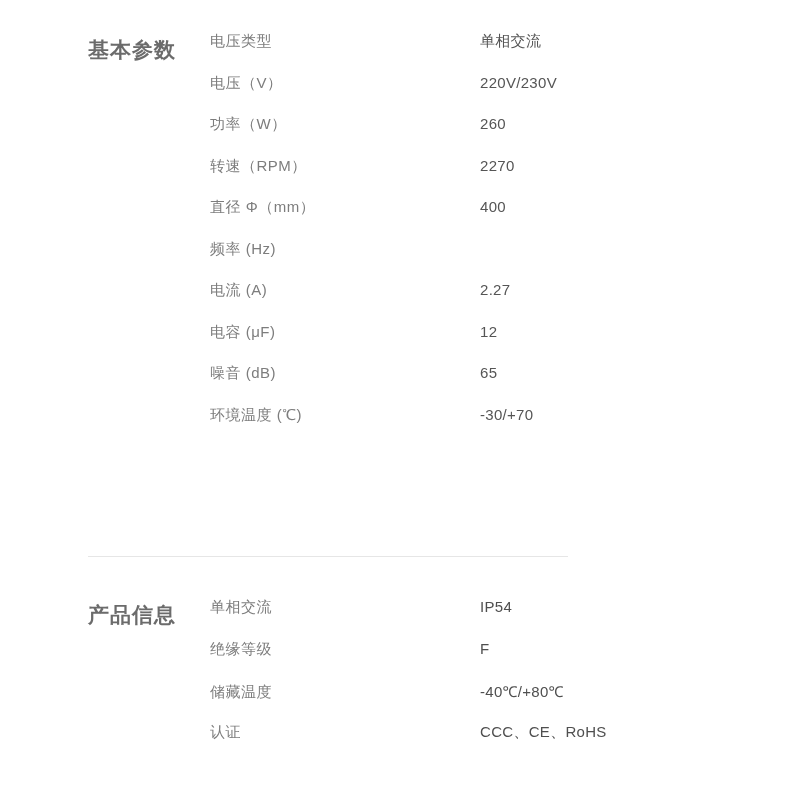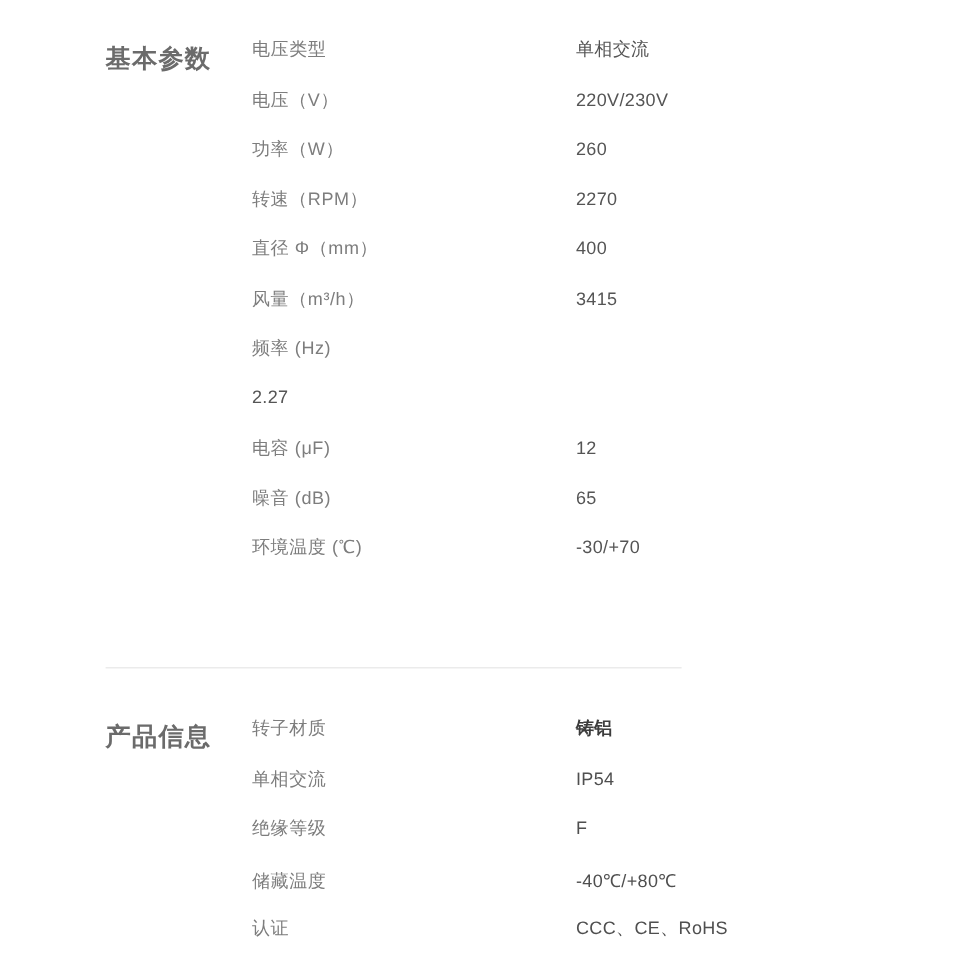--- a/index.html
+++ b/index.html
@@ -122,27 +122,24 @@
       </div>
       <div class="spec-row">
         <div class="spec-label">转速（RPM）</div>
         <div class="spec-value">2270</div>
       </div>
       <div class="spec-row">
         <div class="spec-label">直径 Φ（mm）</div>
         <div class="spec-value">400</div>
       </div>
       <div class="spec-row">
-        <div class="spec-label">风量（m³/h）</div>
-        <div class="spec-value">3415</div>
-      </div>
-      <div class="spec-row">
         <div class="spec-label">频率 (Hz)</div>
       </div>
       <div class="spec-row">
+        <div class="spec-label">电流 (A)</div>
         <div class="spec-value">2.27</div>
       </div>
       <div class="spec-row">
         <div class="spec-label">电容 (μF)</div>
         <div class="spec-value">12</div>
       </div>
       <div class="spec-row">
         <div class="spec-label">噪音 (dB)</div>
         <div class="spec-value">65</div>
       </div>
@@ -154,24 +151,20 @@
     </div>
   </div>
 
   <div class="divider"></div>
 
   <div class="section" id="section-product">
     <div class="section-title">产品信息</div>
     <div class="spec-table">
 
       <div class="spec-row">
-        <div class="spec-label">转子材质</div>
-        <div class="spec-value bold">铸铝</div>
-      </div>
-      <div class="spec-row">
         <div class="spec-label">单相交流</div>
         <div class="spec-value">IP54</div>
       </div>
       <div class="spec-row">
         <div class="spec-label">绝缘等级</div>
         <div class="spec-value">F</div>
       </div>
       <div class="spec-row">
         <div class="spec-label">储藏温度</div>
         <div class="spec-value">-40℃/+80℃</div>

